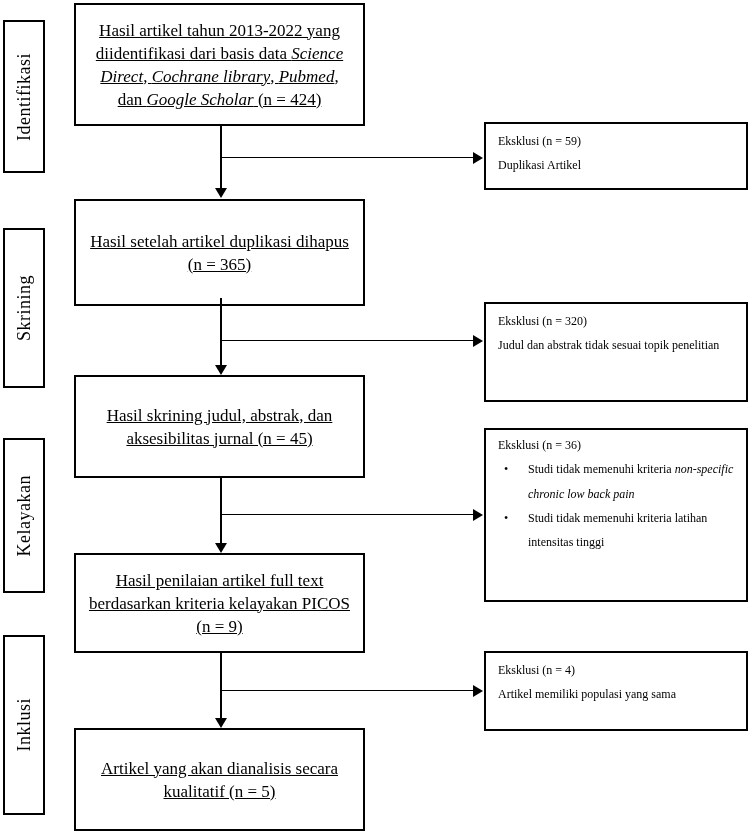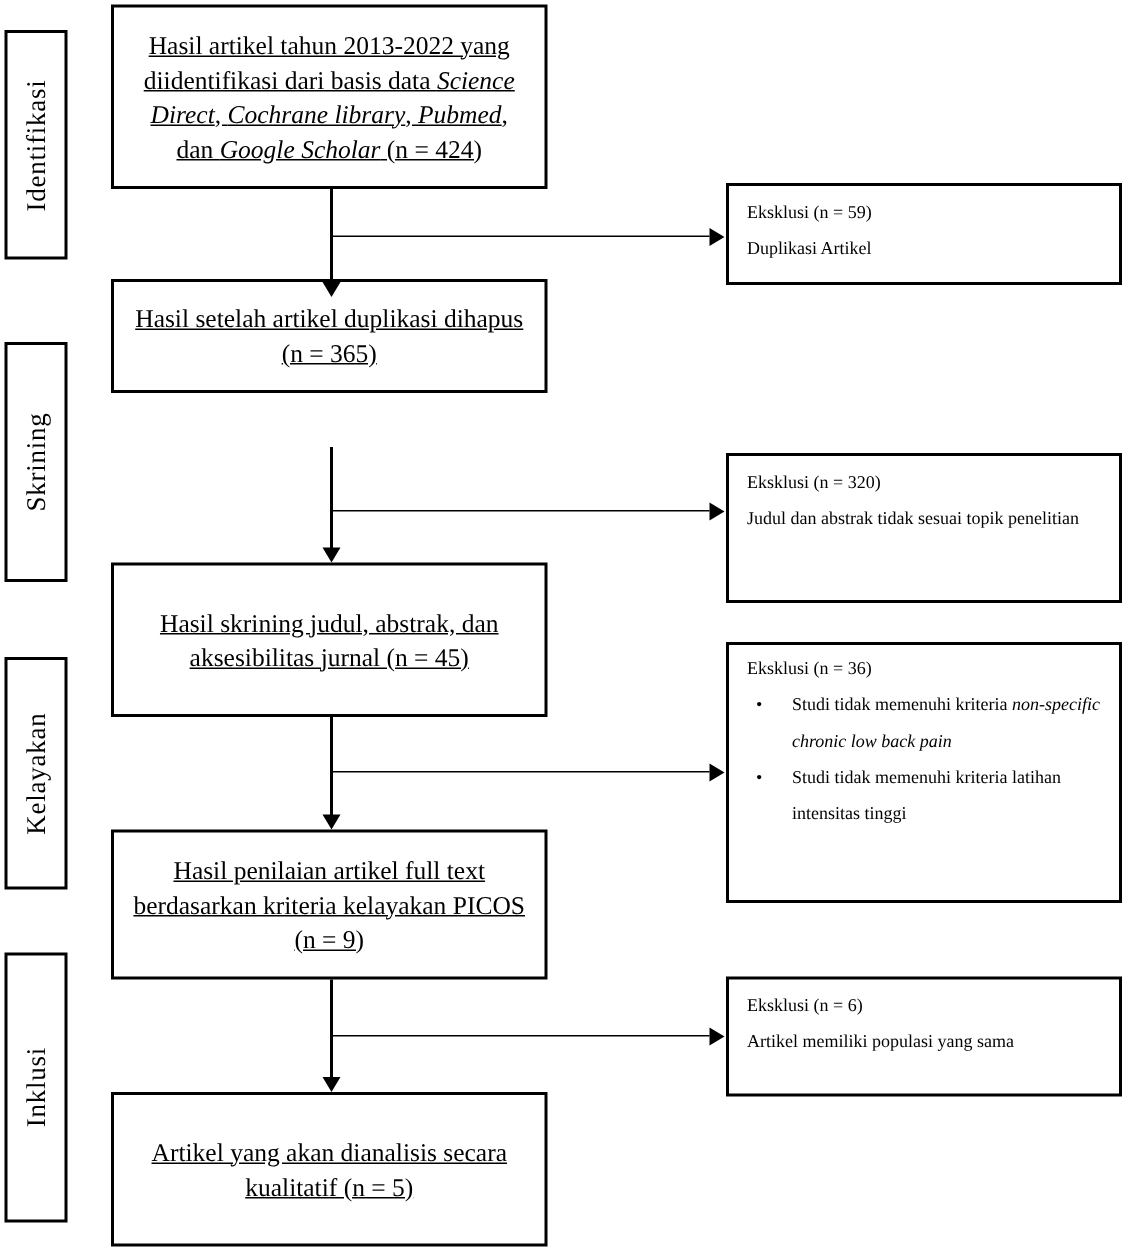--- a/index.html
+++ b/index.html
@@ -121,21 +121,21 @@
   <div class="stage-box" style="top:438px;height:155px;">
     <span class="stage-text">Kelayakan</span>
   </div>
   <div class="stage-box" style="top:635px;height:180px;">
     <span class="stage-text">Inklusi</span>
   </div>
 
   <div class="flow-box" style="top:3px;height:123px;">
     <span><span>Hasil artikel tahun 2013-2022 yang diidentifikasi dari basis data </span><i>Science Direct</i><span>, </span><i>Cochrane library</i><span>, </span><i>Pubmed</i><span>, dan </span><i>Google Scholar</i><span> (n = 424)</span></span>
   </div>
-  <div class="flow-box" style="top:186px;height:76px;">
+  <div class="flow-box" style="top:199px;height:107px;">
     <span><span>Hasil setelah artikel duplikasi dihapus (n = 365)</span></span>
   </div>
   <div class="flow-box" style="top:375px;height:103px;">
     <span><span>Hasil skrining judul, abstrak, dan aksesibilitas jurnal (n = 45)</span></span>
   </div>
   <div class="flow-box" style="top:553px;height:100px;">
     <span><span>Hasil penilaian artikel full text berdasarkan kriteria kelayakan PICOS (n = 9)</span></span>
   </div>
   <div class="flow-box" style="top:728px;height:103px;">
     <span><span>Artikel yang akan dianalisis secara kualitatif (n = 5)</span></span>
@@ -154,21 +154,21 @@
     <div class="bullet-row">
       <span class="bullet-marker">•</span>
       <span class="bullet-text"><span>Studi tidak memenuhi kriteria </span><i>non-specific chronic low back pain</i></span>
     </div>
     <div class="bullet-row">
       <span class="bullet-marker">•</span>
       <span class="bullet-text"><span>Studi tidak memenuhi kriteria latihan intensitas tinggi</span></span>
     </div>
   </div>
   <div class="excl-box" style="top:651px;height:80px;">
-    <span class="excl-title">Eksklusi (n = 6)</span>
+    <span class="excl-title">Eksklusi (n = 4)</span>
     <span class="excl-line"><span>Artikel memiliki populasi yang sama</span></span>
   </div>
 
   <div class="v-line" style="top:126px;height:63px;"></div>
   <div class="arrow-down" style="top:188px;"></div>
 
   <div class="v-line" style="top:298px;height:68px;"></div>
   <div class="arrow-down" style="top:365px;"></div>
 
   <div class="v-line" style="top:478px;height:66px;"></div>

